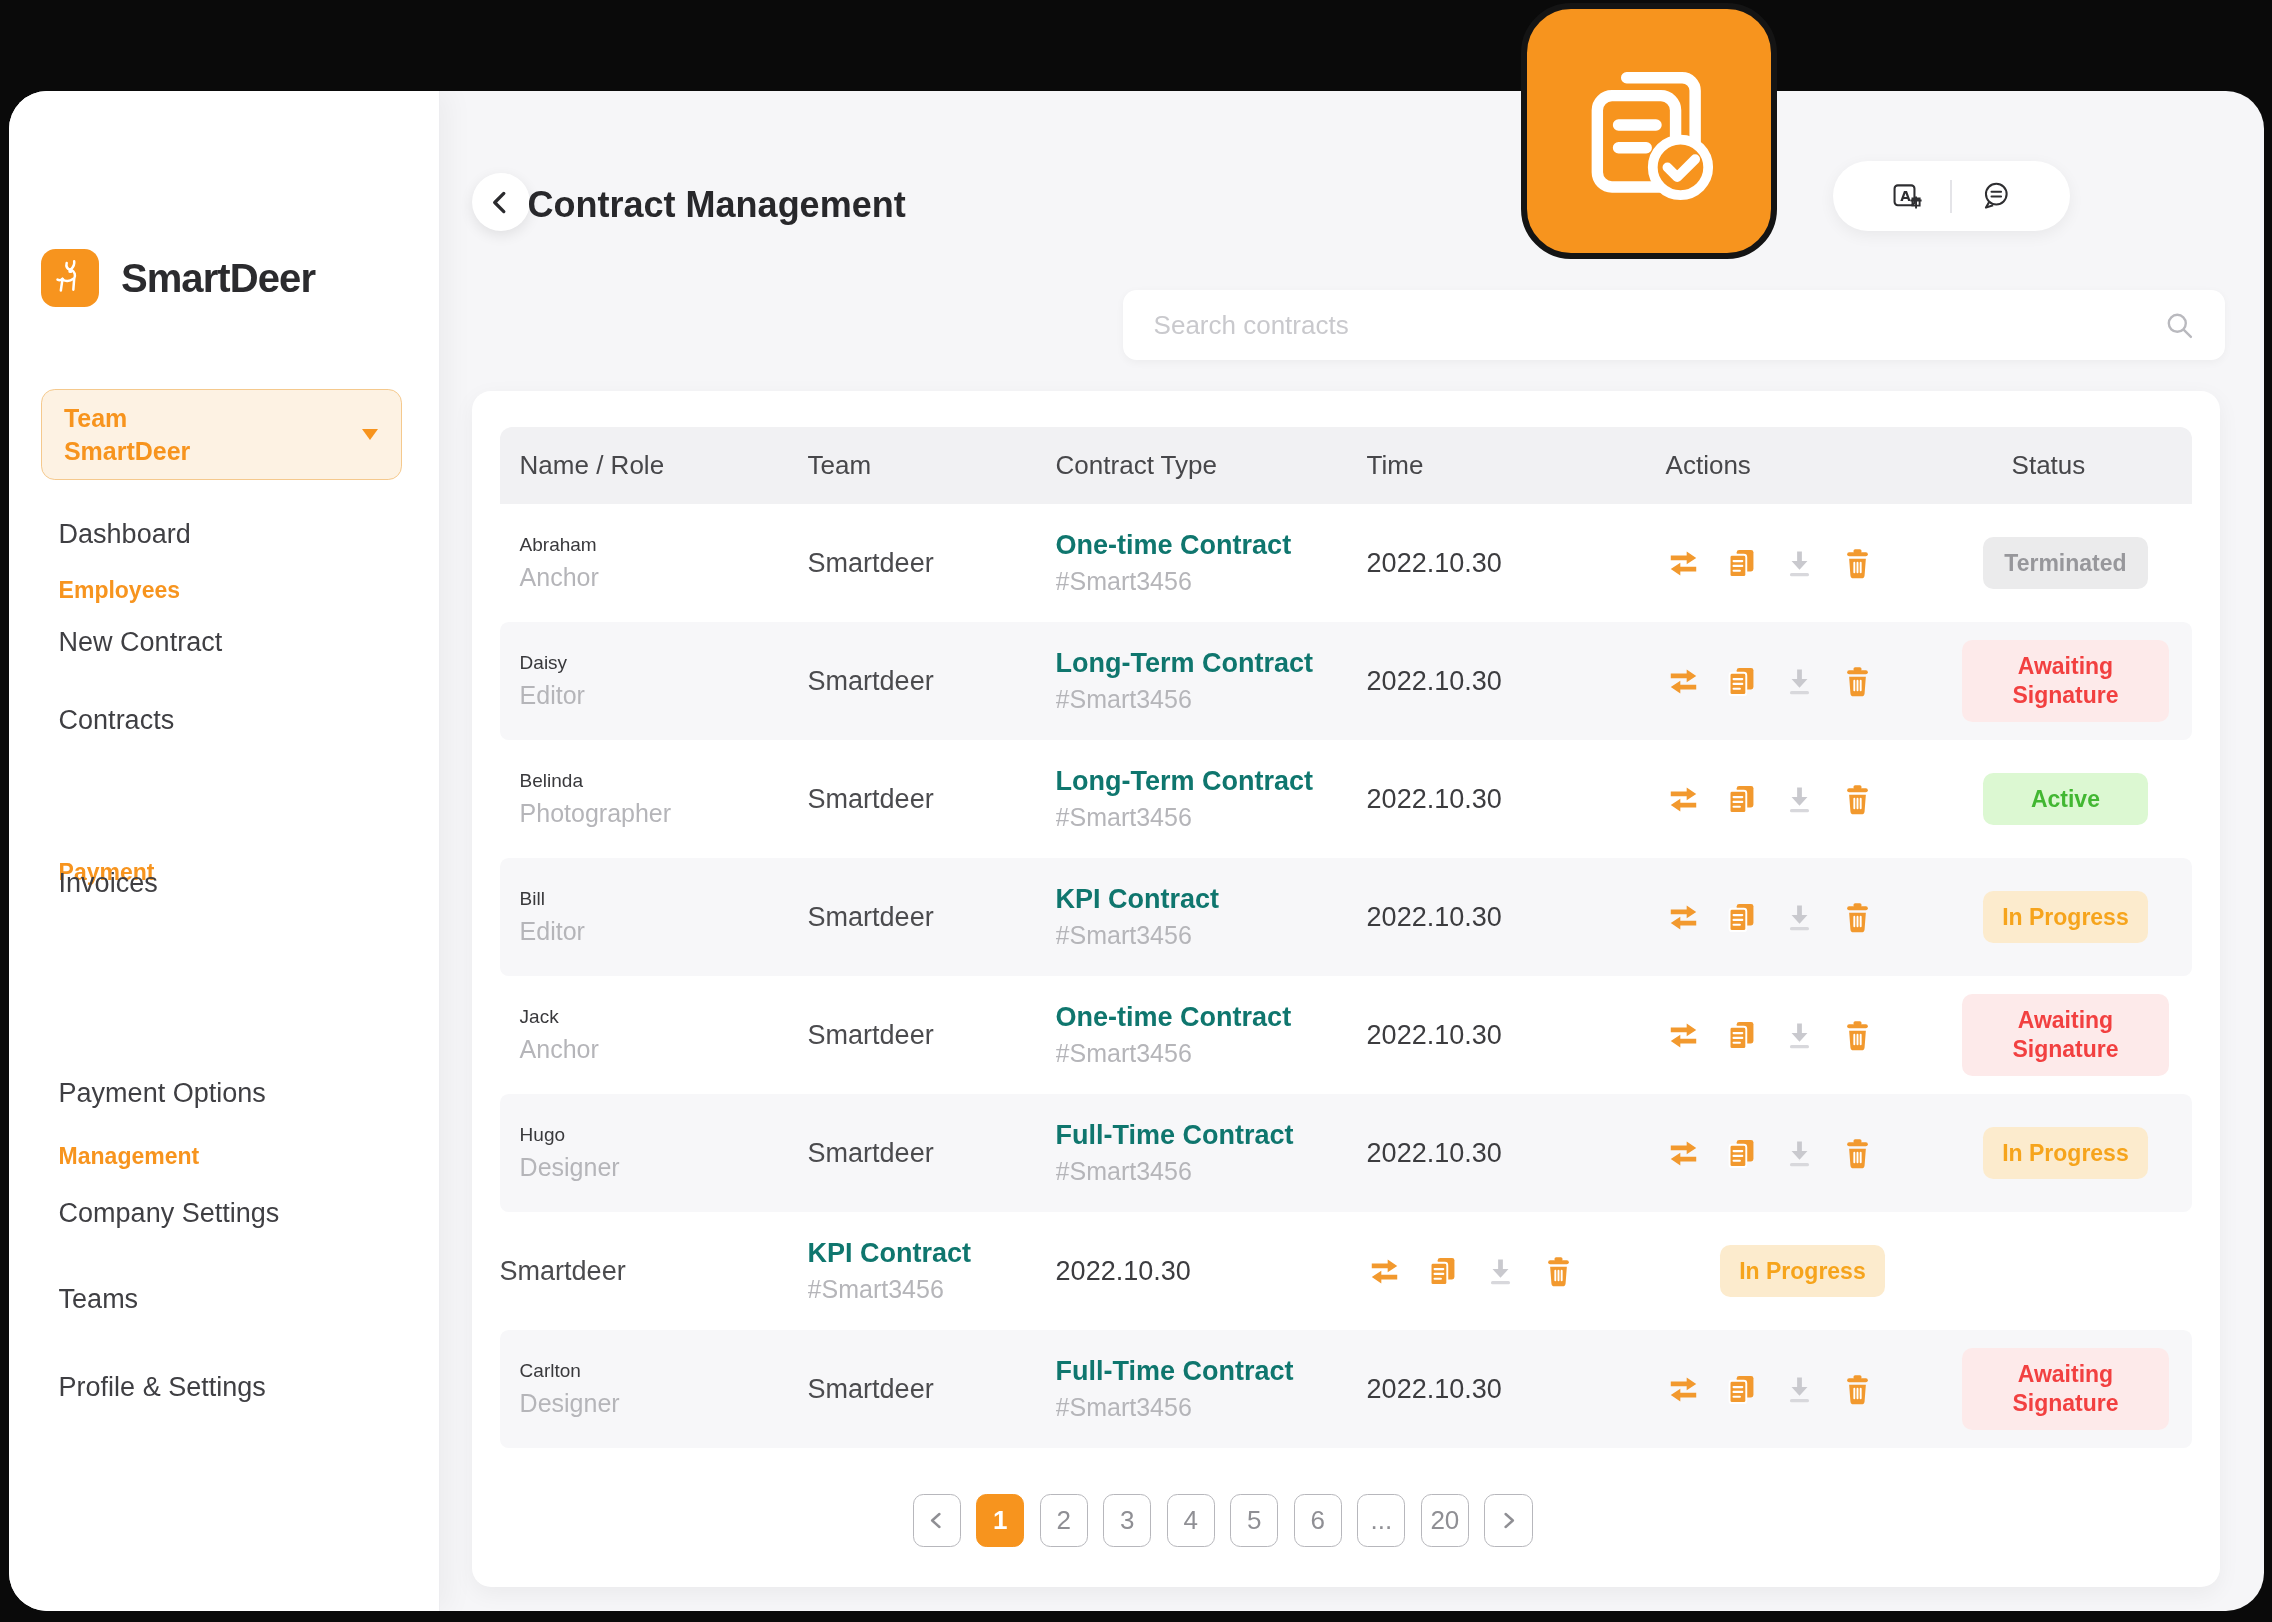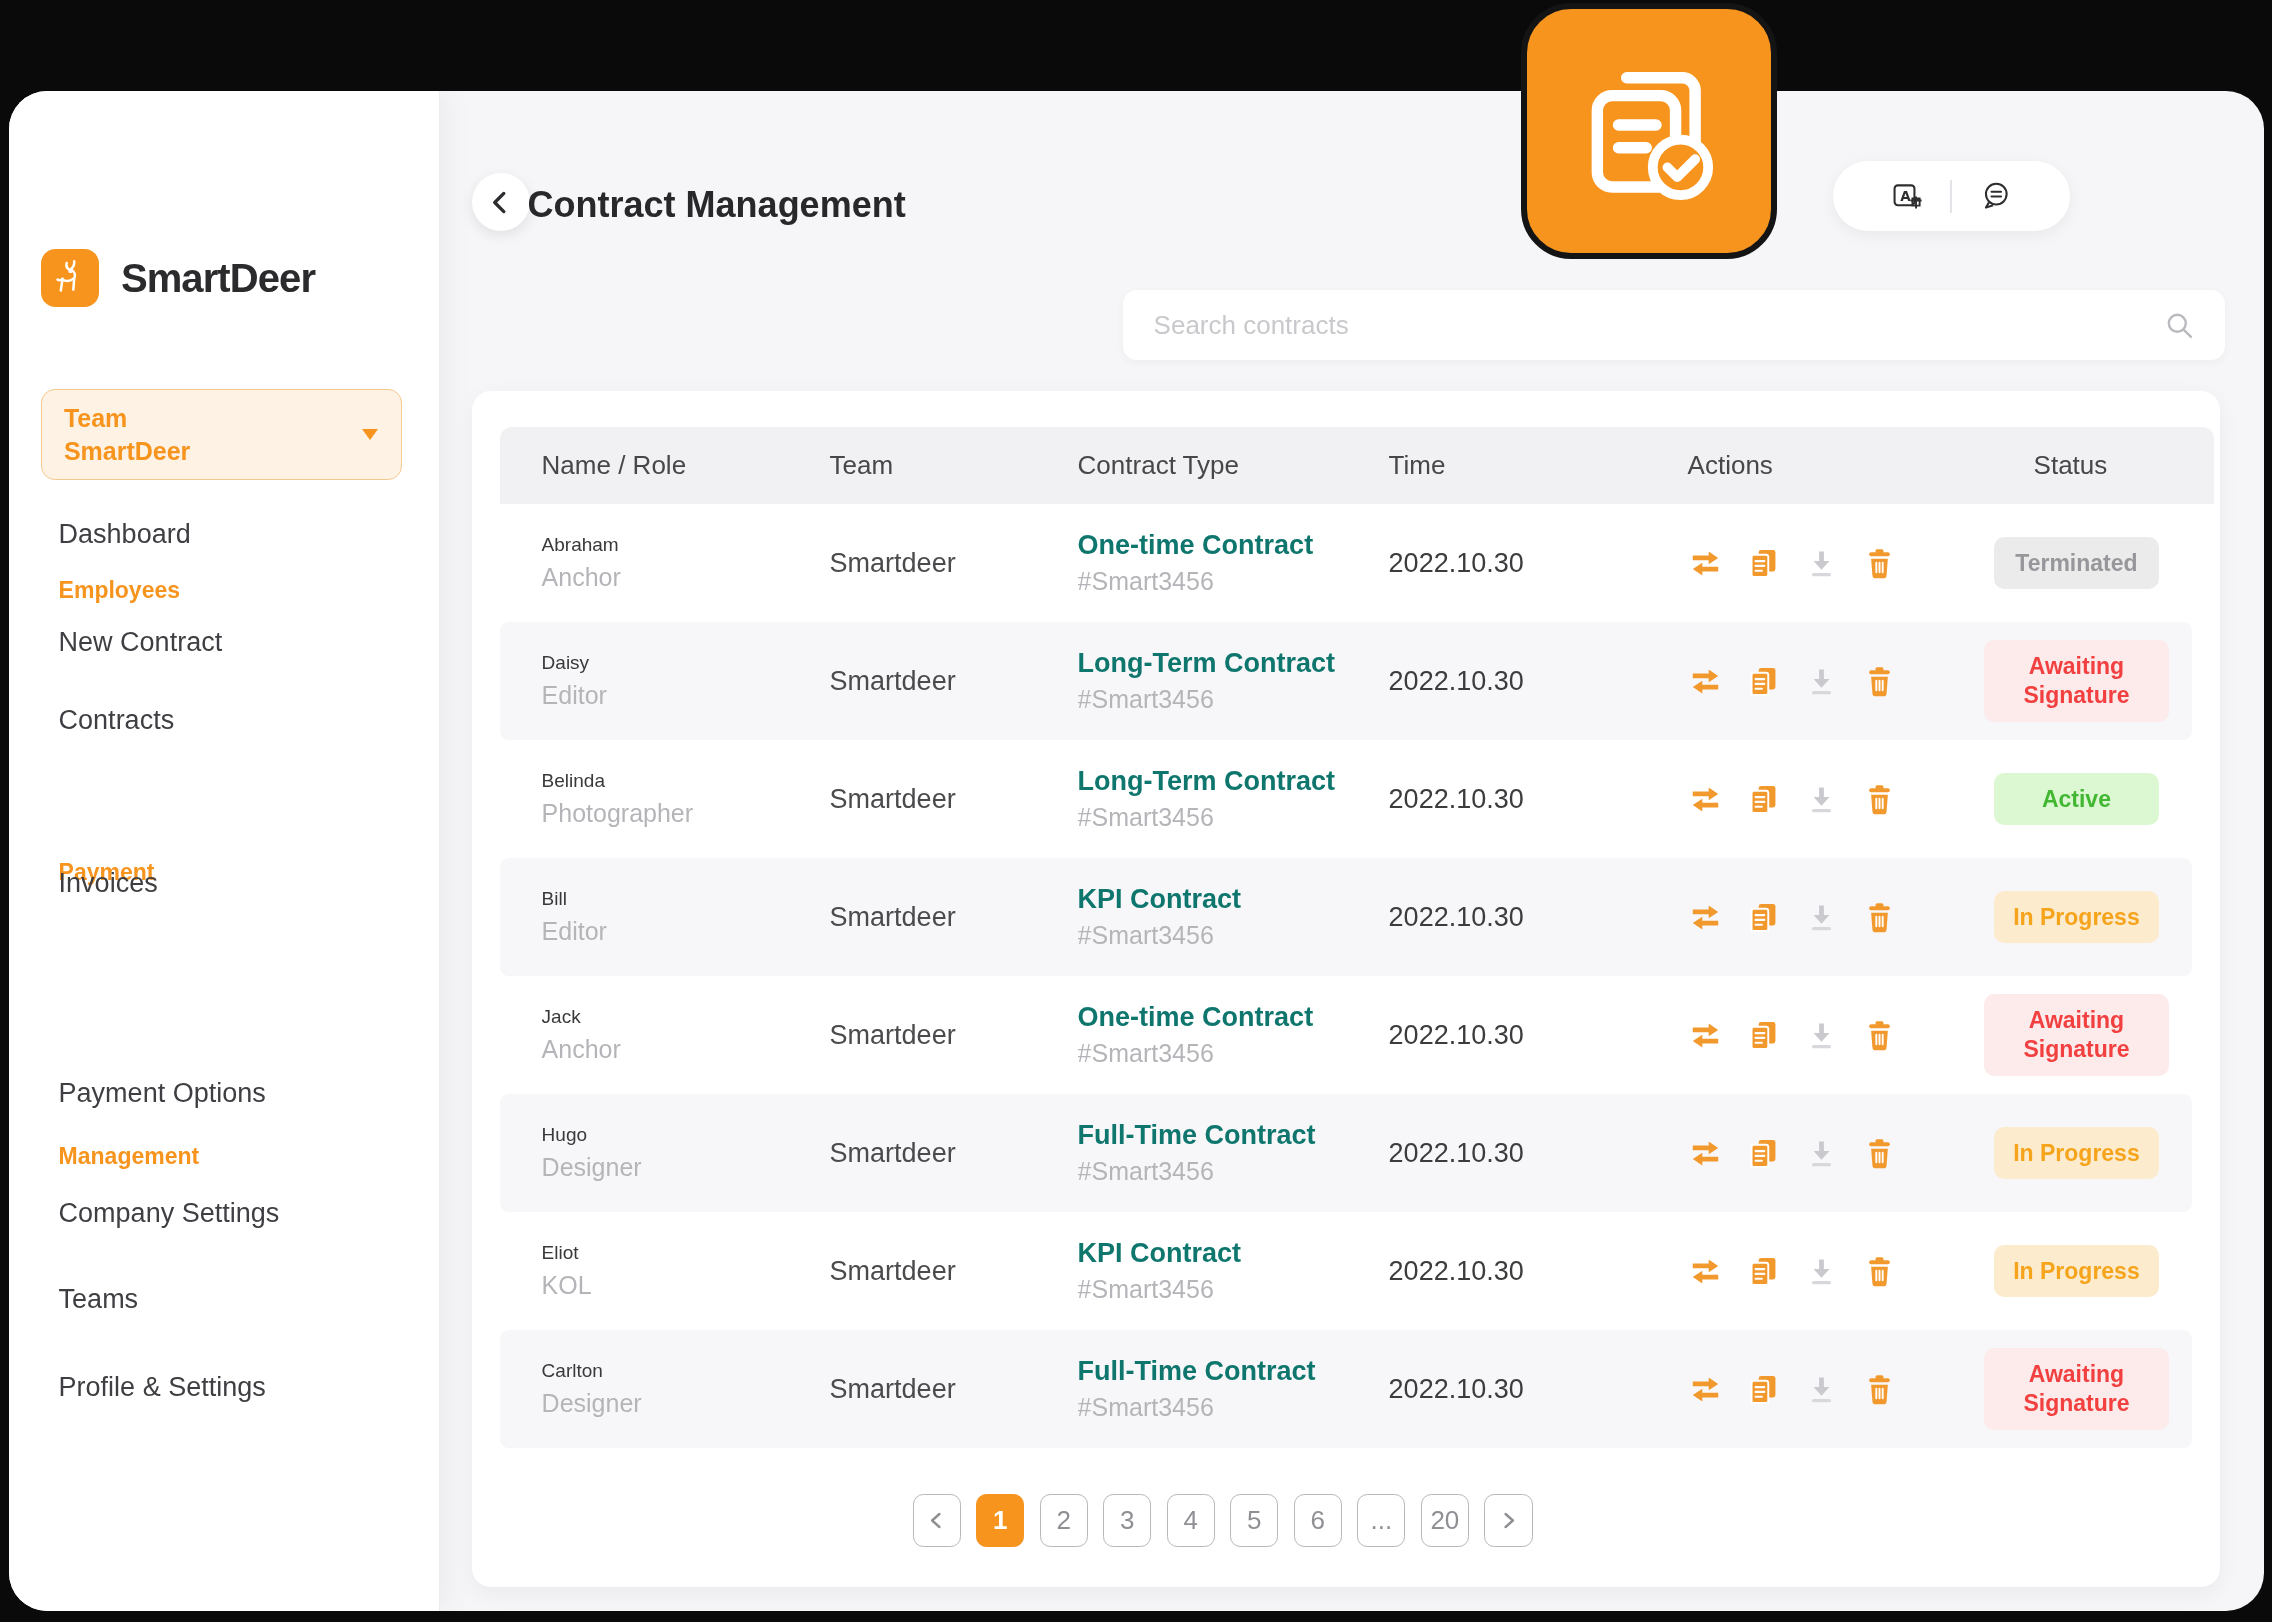--- a/index.html
+++ b/index.html
@@ -51,21 +51,21 @@
   .search-bar{position:absolute;left:684px;top:199px;width:1102px;height:70px;background:#fff;
               border-radius:13.8px;box-shadow:0 2.6px 8.6px rgba(0,0,0,.04);display:flex;
               align-items:center;padding:0 29px;box-sizing:border-box;}
   .search-input{flex:1;border:none;outline:none;font-size:26px;color:#46464a;background:transparent;
                 font-family:"Liberation Sans","DejaVu Sans",sans-serif;}
   .search-input::placeholder{color:#c9c9cd;}
 
   
   .card{position:absolute;left:33px;top:300px;width:1748px;height:1196px;background:#fff;
         border-radius:19px;box-shadow:0 6.9px 22.3px rgba(0,0,0,.05);}
-  .grid{display:grid;grid-template-columns:308px 248px 311px 299px 296px 1fr;align-items:center;padding-left:22px;}
+  .grid{display:grid;grid-template-columns:308px 248px 311px 299px 296px 1fr;align-items:center;}
   .thead{position:absolute;left:28px;top:36px;width:1692px;height:77px;background:#f1f1f3;
          border-radius:12px 12px 0 0;font-size:26px;font-weight:500;color:#47474a;}
   .rows{position:absolute;left:28px;top:113px;width:1692px;}
   .row{height:118px;border-radius:8.6px;}
   .row.alt{background:#f7f7f9;}
   .cell{min-width:0;}
   .pad{padding-left:20px;}
   .nm{font-size:19px;font-weight:500;color:#39393c;}
   .rl{font-size:25px;color:#b5b5b9;margin-top:7.7px;}
   .tm{font-size:27px;color:#4b4b4e;}
@@ -415,24 +415,20 @@
               <svg class="act" viewBox="0 0 41 41" width="35" height="35">
                   <use href="#i-trash"></use>
                 </svg>
             </div>
             <div class="cell c-status">
                 <div class="badge st-progress">In Progress</div>
               </div>
           </div>
 
           <div class="row grid">
-            <div class="cell pad">
-                <div class="nm">Eliot</div>
-                <div class="rl">KOL</div>
-              </div>
             <div class="cell tm">Smartdeer</div>
             <div class="cell c-type">
                 <div class="tp">KPI Contract</div>
                 <div class="cid">#Smart3456</div>
               </div>
             <div class="cell ti">2022.10.30</div>
             <div class="cell c-actions">
               <svg class="act" viewBox="0 0 41 41" width="35" height="35">
                   <use href="#i-transfer"></use>
                 </svg>

